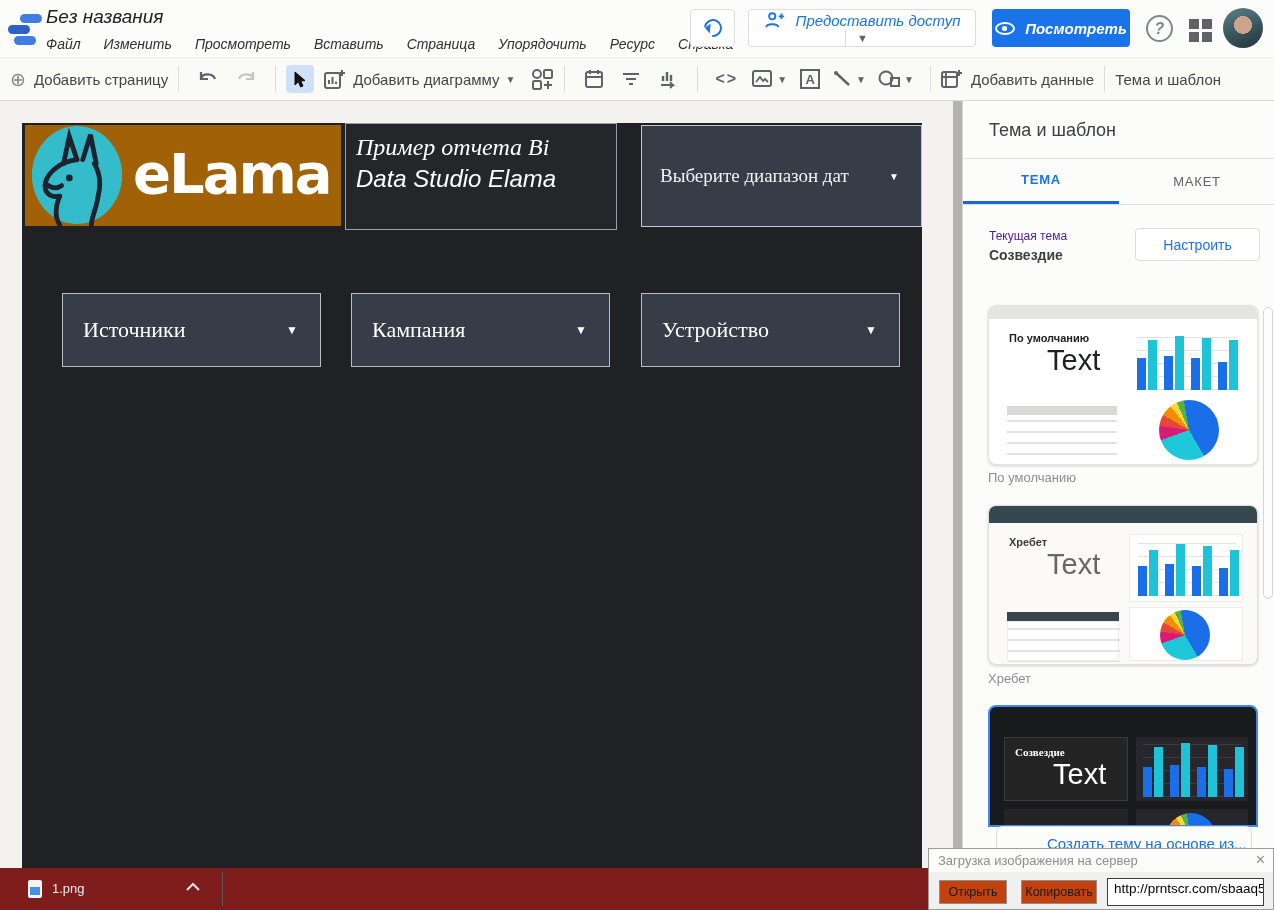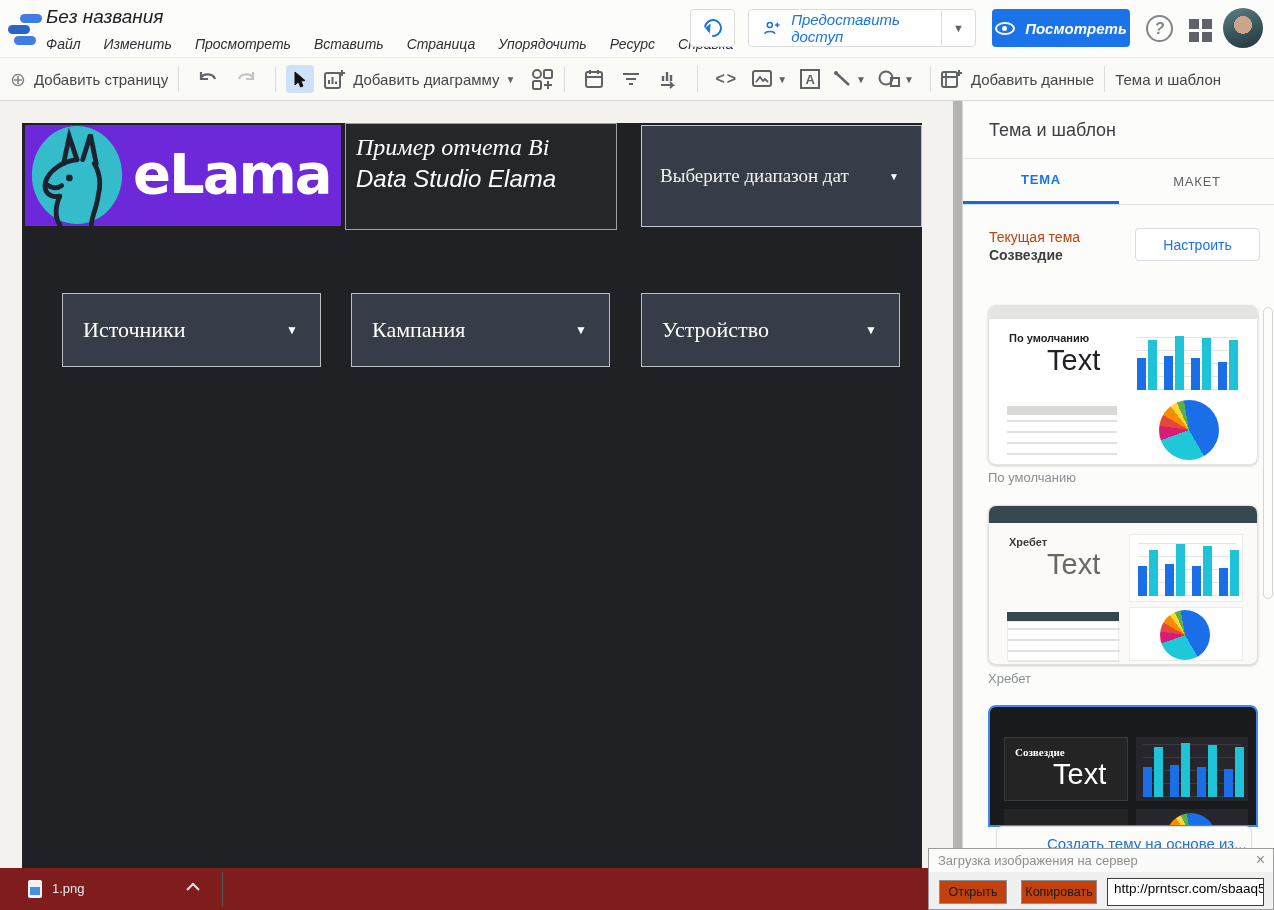--- a/index.html
+++ b/index.html
@@ -13,21 +13,21 @@
   #ds-logo { left:8px; top:13px; width:36px; height:34px; }
   #ds-logo i { position:absolute; height:9px; border-radius:5px; }
   #ds-logo .p1 { left:12px; top:1px;  width:22px; background:#3f7de0; }
   #ds-logo .p2 { left:0;    top:12px; width:22px; background:#2b63c6; }
   #ds-logo .p3 { left:6px;  top:23px; width:22px; background:#3f7de0; }
   #doc-title { left:46px; top:6px; font-size:19px; color:#202124; }
   #menu-bar { left:46px; top:36px; display:flex; gap:23px; font-size:14px; color:#2f3034; }
   #menu-bar span { cursor:default; }
 
   .hdr-btn { position:absolute; top:9px; height:38px; border:1px solid #dadce0; border-radius:4px;
-             background:#fff; display:flex; align-items:center; }
+             background:#fff; display:flex; align-items:center;flex-direction:column; }
   #refresh-btn { left:690px; width:45px; justify-content:center; }
   .refresh-glyph { width:18px; height:18px; border:2.5px solid #1a73e8; border-radius:50%;
                    border-left-color:transparent; position:relative; transform:rotate(-40deg); }
   .refresh-glyph:after { content:""; position:absolute; left:-4px; top:-3px; border:5px solid transparent;
                    border-right-color:#1a73e8; transform:rotate(45deg); }
   #share-btn { left:748px; width:228px; padding:0; }
   #share-main { display:flex; align-items:center; gap:10px; padding:0 14px; height:100%; flex:1; }
   #share-label { color:#1a73e8; font-size:15px; }
   #share-caret { width:34px; height:100%; border-left:1px solid #dadce0; display:flex;
                  align-items:center; justify-content:center; color:#5f6368; font-size:11px; }
@@ -55,21 +55,21 @@
   .caret { font-size:10px; color:#5f6368; }
   #cursor-btn { width:28px; height:28px; background:#cfe1f8; border-radius:4px; }
   svg.ic { display:block; }
 
   
   #work-bg { position:absolute; left:0; top:101px; width:962px; height:809px; background:#f3f2ee; }
   #main-scrollbar { position:absolute; left:953px; top:101px; width:9px; height:767px; background:#b3b3af; }
 
   
   #canvas { position:absolute; left:22px; top:123px; width:900px; height:745px; background:#1f2124; }
-  #logo-block { left:3px; top:2px; width:316px; height:101px; background:#6d28d9; overflow:hidden; }
+  #logo-block { left:3px; top:2px; width:316px; height:101px; background:#a16207; overflow:hidden; }
   #logo-text { position:absolute; left:108px; top:16px; font-size:56px; font-weight:bold; color:#fff;
                letter-spacing:-2px; font-family:"DejaVu Sans", sans-serif; }
   #title-block { left:323px; top:0; width:272px; height:107px; background:#24262a;
                  border:1px solid #9aa0a6; padding:8px 10px; color:#fff;font-style:italic; }
   #title-line1 { font-family:"Liberation Serif", serif; font-size:24px; line-height:31px; }
   #title-line2 { font-family:"Liberation Sans", sans-serif; font-size:24px; line-height:31px; }
   #date-box { left:619px; top:2px; width:281px; height:102px; background:#373d48; border:1px solid #c2c6ca;
               display:flex; align-items:center; color:#f2f2f2; }
   #date-box .lbl { margin-left:18px; font-family:"Liberation Serif", serif; font-size:19px; }
   #date-box .caret { position:absolute; right:22px; color:#fff; }
@@ -82,21 +82,21 @@
   
   #panel { position:absolute; left:962px; top:101px; width:312px; height:809px; background:#fcfcfa;
            border-left:1px solid #d8d8d4; }
   #panel-title { position:absolute; left:26px; top:19px; font-size:18px; color:#3c4043; }
   #panel-hr1 { position:absolute; left:0; top:57px; width:312px; height:1px; background:#e0e0de; }
   .tab { position:absolute; top:57px; width:156px; height:46px; display:flex; align-items:center;
          justify-content:center; font-size:13px; letter-spacing:.8px; }
   #tab-theme { left:0; color:#1a73e8; font-weight:bold; border-bottom:3px solid #1967d2; }
   #tab-layout { left:156px; color:#5f6368; }
   #panel-hr2 { position:absolute; left:0; top:103px; width:312px; height:1px; background:#e0e0de; }
-  #cur-theme-label { position:absolute; left:26px; top:128px; font-size:14px; color:#c2410c; }
+  #cur-theme-label { position:absolute; left:26px; top:128px; font-size:12px; color:#4c1d95; }
   #cur-theme-name  { position:absolute; left:26px; top:146px; font-size:14px; font-weight:bold; color:#3c4043; }
   #customize-btn { position:absolute; left:172px; top:127px; width:125px; height:33px; background:#fff;
                    border:1px solid #dadce0; border-radius:4px; color:#1a73e8; font-size:14px;
                    display:flex; align-items:center; justify-content:center; }
 
   .theme-card { position:absolute; left:25px; width:270px; height:160px; border-radius:8px; overflow:hidden; }
   #card-default { top:204px; background:#fff; border:1px solid #e4e4e2; box-shadow:0 1px 3px rgba(0,0,0,.18); }
   #card-edge    { top:404px; background:#fbfaf8; border:1px solid #e0e0de; box-shadow:0 1px 3px rgba(0,0,0,.18); }
   #card-dark    { top:604px; height:122px; background:#191a1c; border:2px solid #4285f4;
                   border-radius:8px 8px 0 0; }

